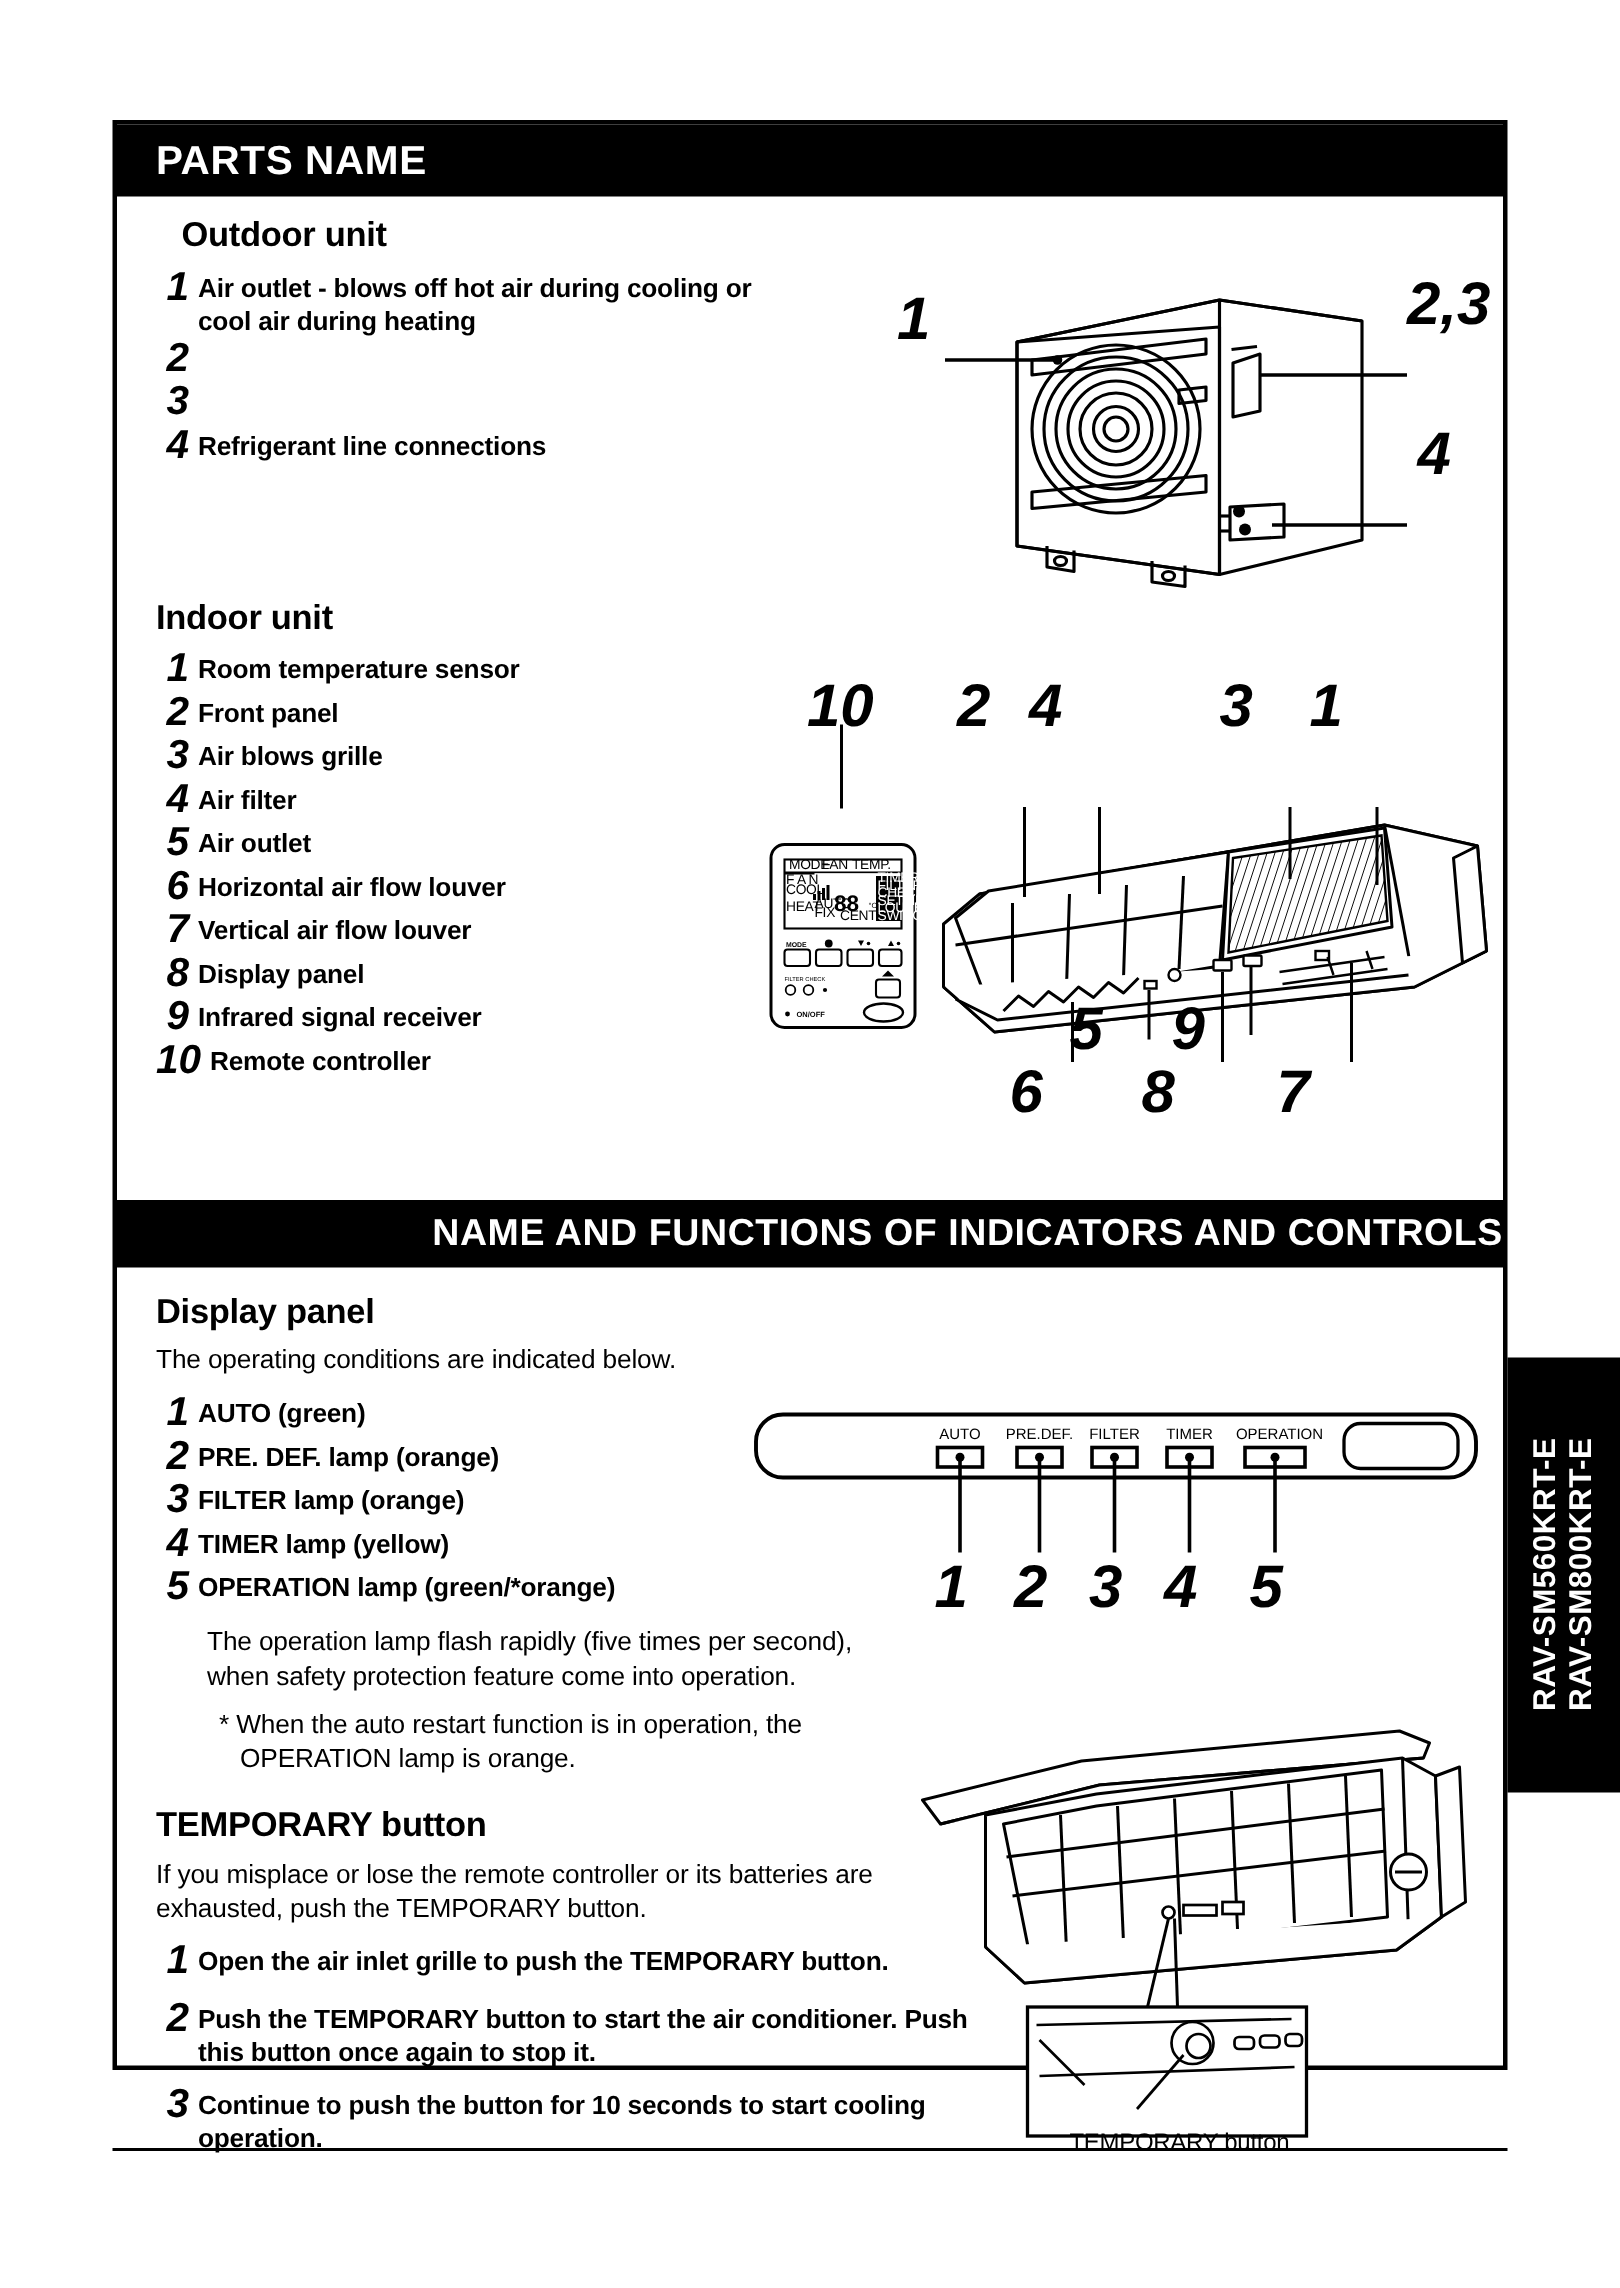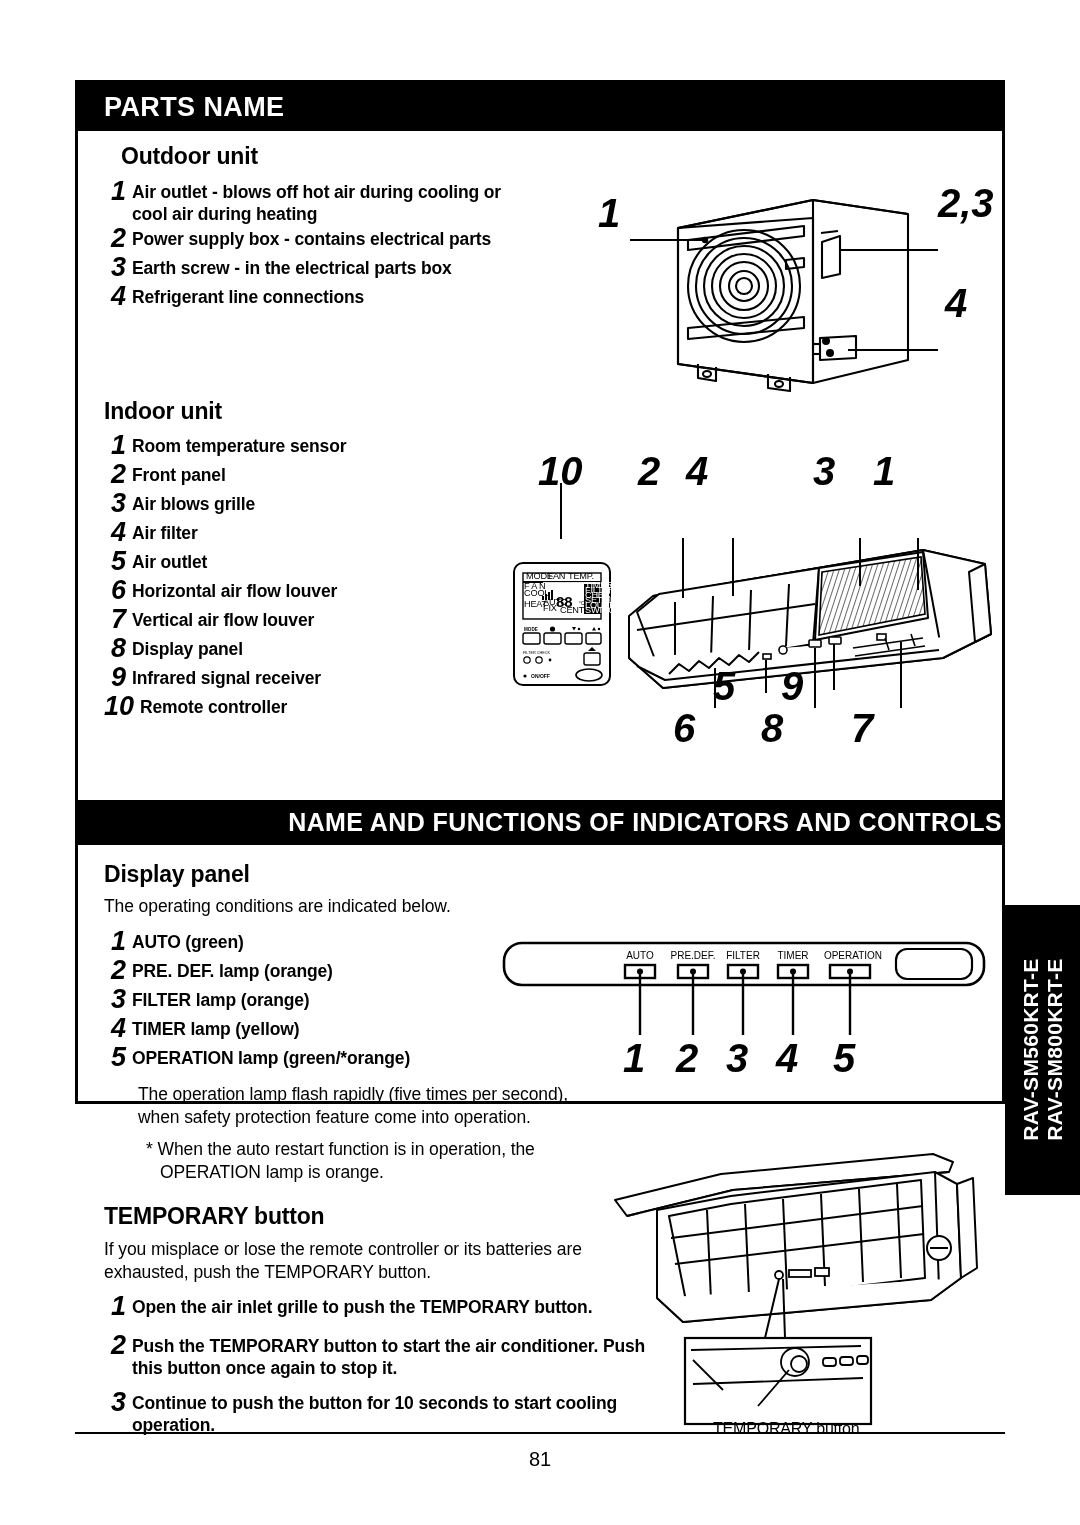--- a/index.html
+++ b/index.html
@@ -23,21 +23,21 @@
     width: 1080px;
     height: 1525px;
     background: #fff;
   }
 
   .content-box {
     position: absolute;
     left: 75px;
     top: 80px;
     width: 930px;
-    height: 1024px;
+    height: 1300px;
     border: 3px solid #000;
     box-sizing: border-box;
     background: #fff;
   }
 
   
   .section-bar {
     position: absolute;
     background: #000;
     color: #fff;
@@ -198,25 +198,23 @@
 
     <div class="sub-heading" style="left:26px; top:60px;margin-left:17px;">Outdoor unit</div>
 
     <div class="numlist" style="left:20px; top:98px; width:440px;">
       <div class="row">
         <span class="num">1</span>
         <span class="txt">Air outlet - blows off hot air during cooling or cool air during heating</span>
       </div>
       <div class="row">
         <span class="num">2</span>
-        <span class="txt">Power supply box - contains electrical parts</span>
       </div>
       <div class="row">
         <span class="num">3</span>
-        <span class="txt">Earth screw - in the electrical parts box</span>
       </div>
       <div class="row">
         <span class="num">4</span>
         <span class="txt">Refrigerant line connections</span>
       </div>
     </div>
 
     <div class="diagram" style="left:530px; top:95px;">
       <svg width="395" height="260" viewBox="0 0 395 260">
         <g fill="none" stroke="#000" stroke-width="2.1" stroke-linejoin="round">
@@ -643,15 +641,14 @@
   </div>
 
   <div id="model-tab">
     <div class="stack">
       <div>RAV-SM560KRT-E</div>
       <div>RAV-SM800KRT-E</div>
     </div>
   </div>
 
   <div id="footer-rule"></div>
-  <div id="page-number">81</div>
 
 </div>
 
 </body></html>

